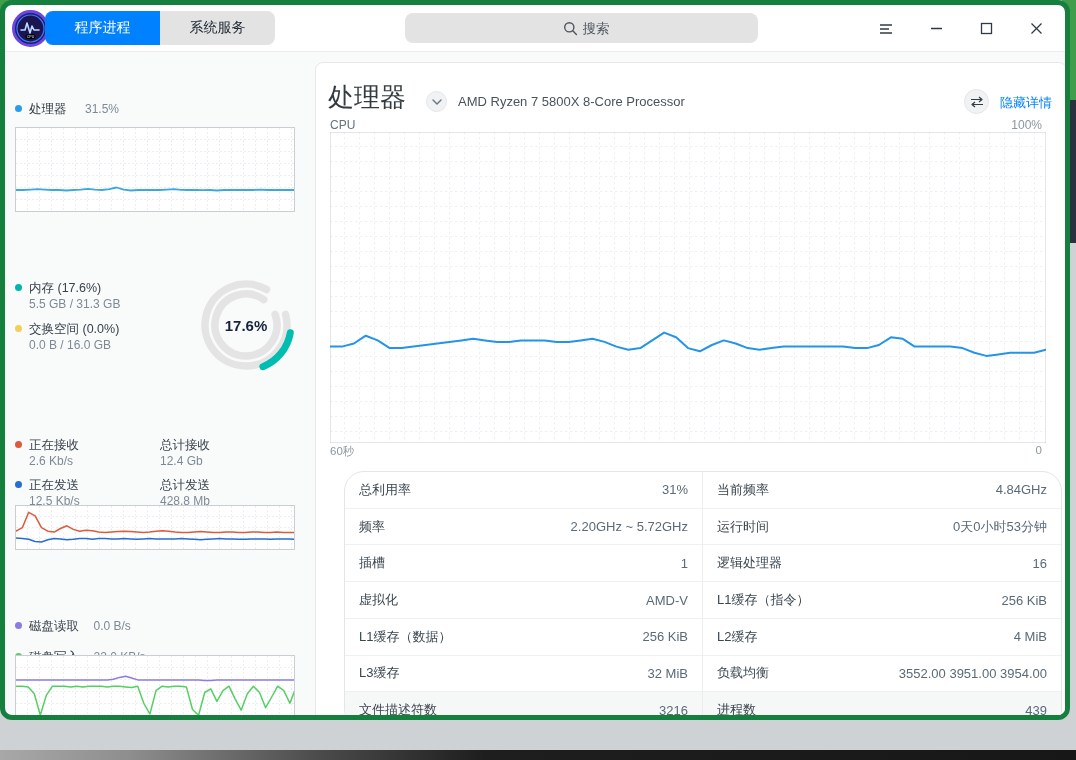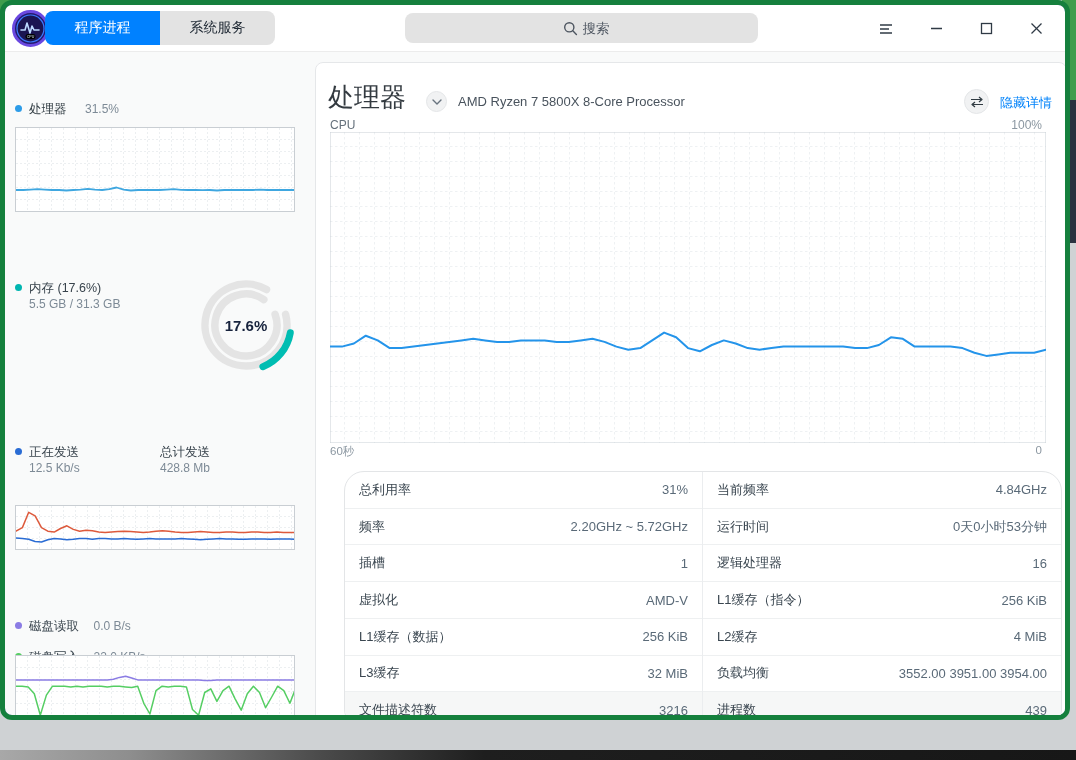--- a/index.html
+++ b/index.html
@@ -146,29 +146,43 @@
             <path d="M12 0 V12 M0 12 H12" fill="none" stroke="#d9dee3" stroke-width="1" stroke-dasharray="2,2"></path>
           </pattern>
         </defs>
         <rect x="0" y="0" width="280" height="85" fill="url(#g1)"></rect>
       <polyline points="0.0,62.0 7.2,62.0 14.4,61.6 21.5,61.2 28.7,61.6 35.9,62.0 43.1,62.0 50.3,62.5 57.4,62.0 64.6,61.6 71.8,60.8 79.0,61.6 86.2,62.0 93.3,61.2 100.5,59.5 107.7,61.6 114.9,62.5 122.1,62.0 129.2,62.0 136.4,61.9 143.6,62.0 150.8,61.6 157.9,61.2 165.1,61.8 172.3,62.0 179.5,62.0 186.7,62.2 193.8,62.0 201.0,62.5 208.2,62.0 215.4,62.0 222.6,61.8 229.7,62.0 236.9,62.0 244.1,61.6 251.3,62.0 258.5,62.0 265.6,61.9 272.8,62.0 280.0,62.0" fill="none" stroke="#3fa7e0" stroke-width="1.8" stroke-linejoin="round" stroke-linecap="round"></polyline>
         </svg>
 
       <div class="abs" style="left:10px; top:226px;">
         <span class="dot" style="background:#00b5b0;"></span><span class="s-label">内存 (17.6%)</span>
         <div class="s-sub" style="margin-left:14px;">5.5 GB / 31.3 GB</div>
+        <div style="margin-top:8px;">
+          <span class="dot" style="background:#f6ce55;"></span><span class="s-label">交换空间 (0.0%)</span>
+          <div class="s-sub" style="margin-left:14px;">0.0 B / 16.0 GB</div>
+        </div>
       </div>
       <svg class="abs" style="left:186px; top:218px;" width="110" height="110" viewBox="0 0 110 110">
         <path d="M94.6 44.4 A41 41 0 1 1 75.5 19.5" fill="none" stroke="#e4e4e4" stroke-width="7.5" stroke-linecap="round"></path>
         <path d="M84.1 44.4 A31 31 0 1 1 72.8 29.6" fill="none" stroke="#e4e4e4" stroke-width="7.5" stroke-linecap="round"></path>
         <path d="M99.3 62.8 A45 45 0 0 1 71.9 96.7" fill="none" stroke="#00bdb2" stroke-width="7" stroke-linecap="round"></path>
       </svg>
       <div class="abs ring-text" style="left:186px; top:265px; width:110px; text-align:center;">17.6%</div>
 
       <div class="abs" style="left:10px; top:383px; width:280px;">
+        <div style="display:flex;">
+          <div style="width:145px;">
+            <span class="dot" style="background:#dd5a3c;"></span><span class="s-label">正在接收</span>
+            <div class="s-sub" style="margin-left:14px;">2.6 Kb/s</div>
+          </div>
+          <div>
+            <span class="s-label">总计接收</span>
+            <div class="s-sub">12.4 Gb</div>
+          </div>
+        </div>
         <div style="display:flex; margin-top:7px;">
           <div style="width:145px;">
             <span class="dot" style="background:#2a6cd4;"></span><span class="s-label">正在发送</span>
             <div class="s-sub" style="margin-left:14px;">12.5 Kb/s</div>
           </div>
           <div>
             <span class="s-label">总计发送</span>
             <div class="s-sub">428.8 Mb</div>
           </div>
         </div>

